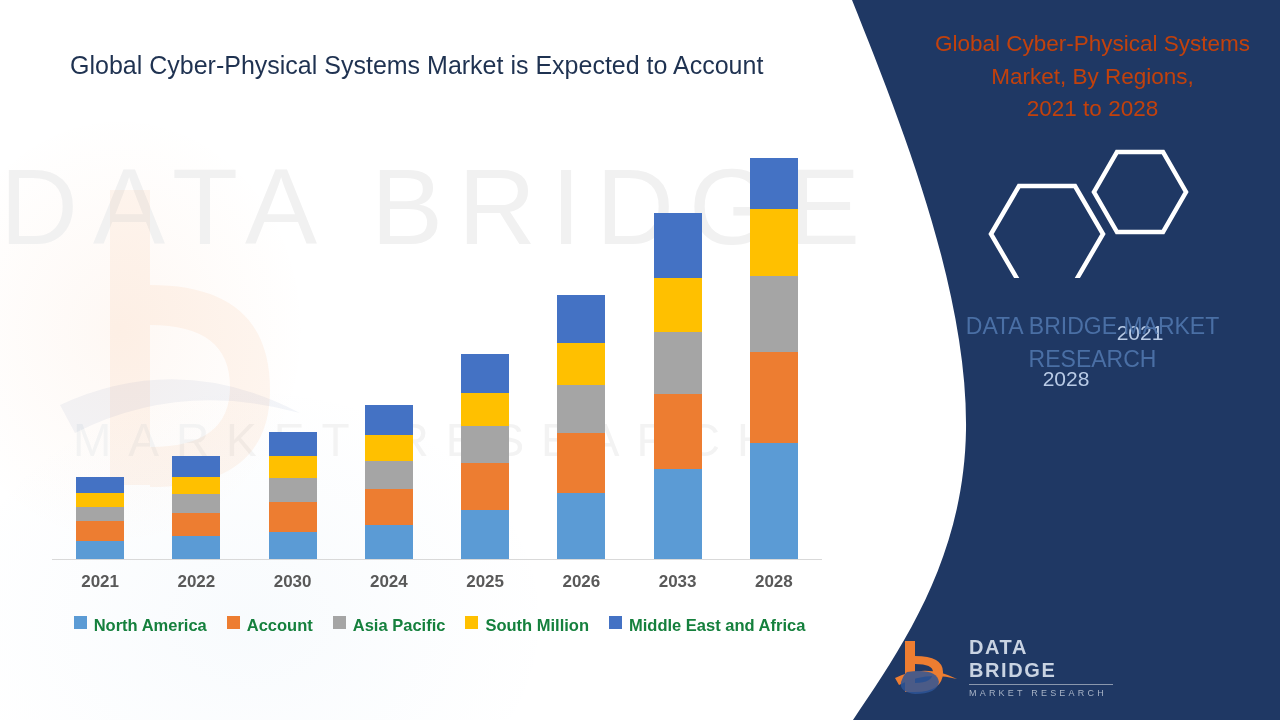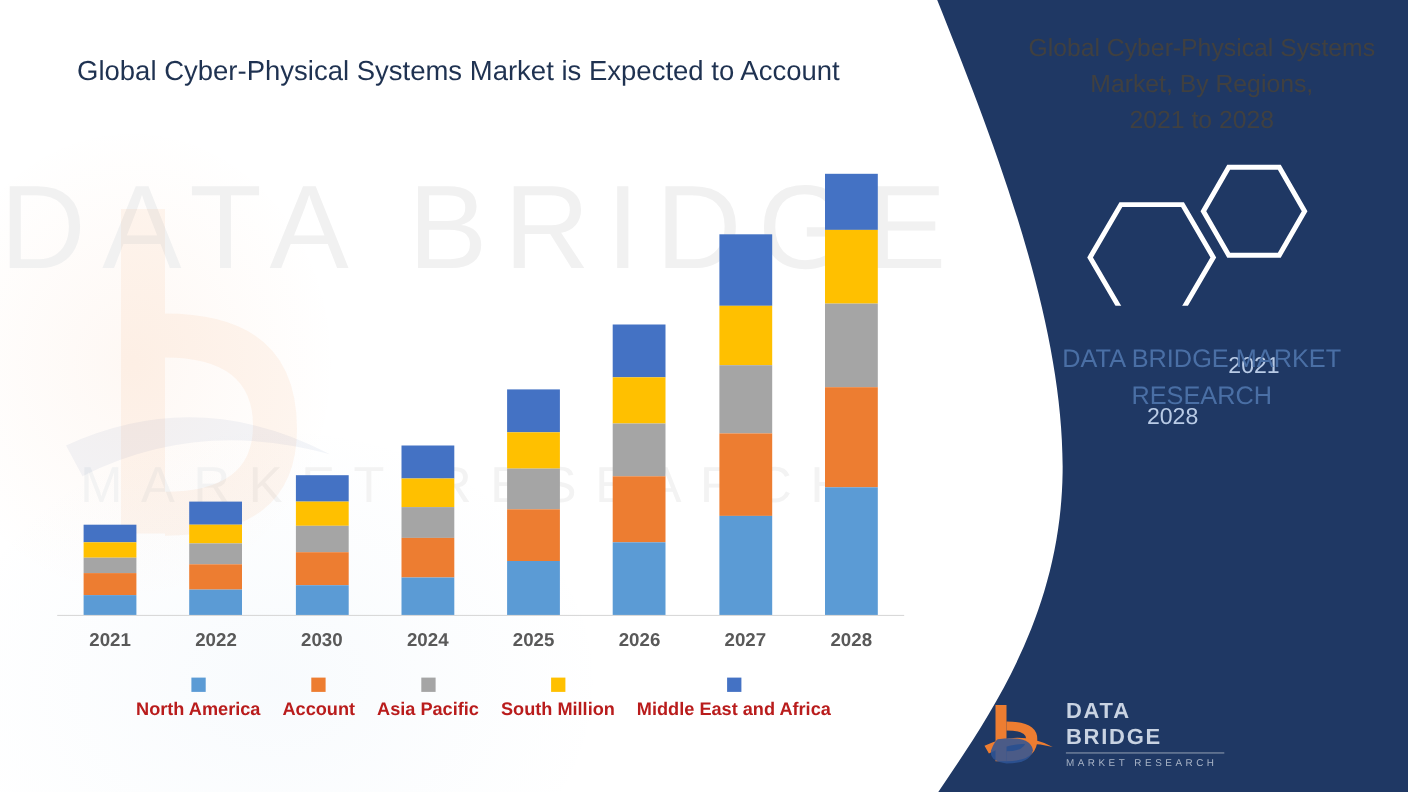--- a/index.html
+++ b/index.html
@@ -119,44 +119,43 @@
   .legend {
     position: absolute;
     left: 52px; top: 616px;
     width: 775px;
     display: flex;
     justify-content: center;
     align-items: center;
     gap: 20px;
   }
   .legend-item {
-    display: flex; align-items: center; gap: 7px;
-    font-size: 16.5px; font-weight: bold; color: #b91c1c;
+    display: flex; align-items: flex-start; gap: 7px;
+    font-size: 16.5px; font-weight: bold; color: #15803d;
     white-space: nowrap;
-    flex-direction: column;
   }
   .swatch { width: 13px; height: 13px; flex: 0 0 auto; }
 
   
   .panel {
     position: absolute;
     left: 0; top: 0; width: 1280px; height: 720px;
     pointer-events: none;
   }
   .panel-content {
     position: absolute;
     left: 905px; top: 0; width: 375px; height: 720px;
   }
   .panel-title {
     position: absolute;
     left: 0; top: 28px; width: 375px;
     text-align: center;
     font-size: 22.5px;
     line-height: 1.45;
-    color: #404040;
+    color: #c2410c;
   }
   .hexes {
     position: absolute;
     left: 60px; top: 148px;
     width: 260px; height: 130px;
   }
   .hex-label {
     position: absolute;
     font-size: 21px;
     color: #b9cbe6;
@@ -294,21 +293,21 @@
     <div class="axis-line"></div>
   </div>
 
   <div class="xlabels" id="xlabels">
       <div class="xlabel">2021</div>
       <div class="xlabel">2022</div>
       <div class="xlabel">2030</div>
       <div class="xlabel">2024</div>
       <div class="xlabel">2025</div>
       <div class="xlabel">2026</div>
-      <div class="xlabel">2027</div>
+      <div class="xlabel">2033</div>
       <div class="xlabel">2028</div>
     </div>
 
   <div class="legend" id="legend">
       <div class="legend-item">
         <span class="swatch" style="background: rgb(91, 155, 213);"></span>
         <span>North America</span>
       </div>
       <div class="legend-item">
         <span class="swatch" style="background: rgb(237, 125, 49);"></span>

